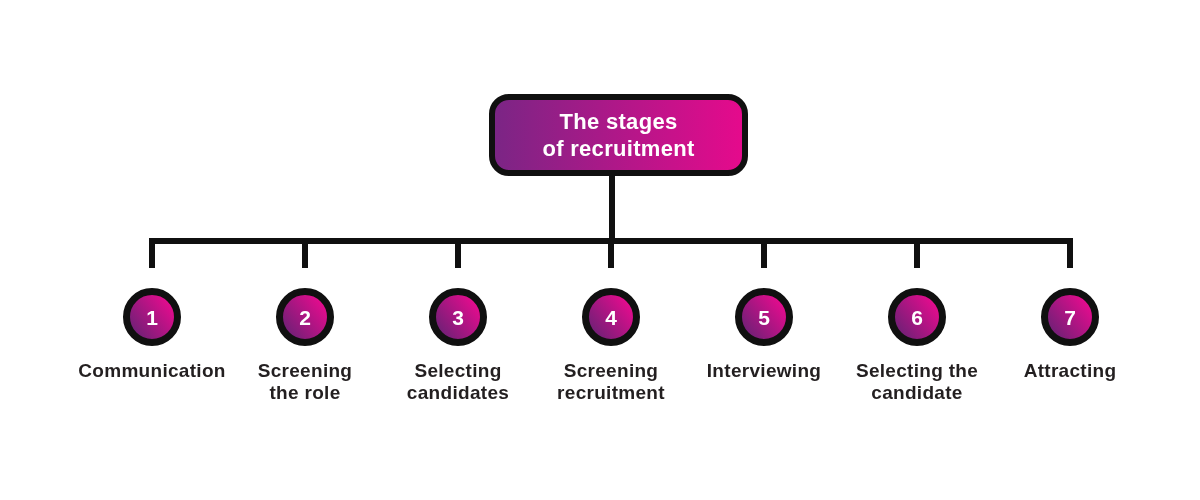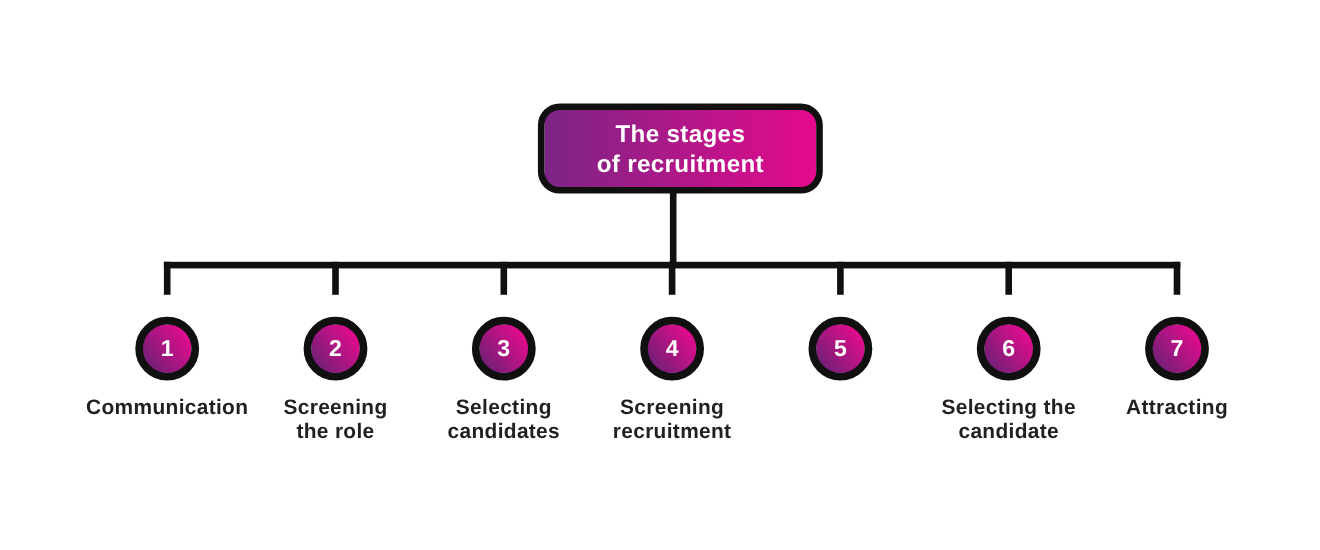--- a/index.html
+++ b/index.html
@@ -144,20 +144,21 @@
     </div>
     <div class="label">Screening
 recruitment</div>
   </div>
 
   <div class="stage" style="left:684px">
     <div class="drop"></div>
     <div class="circle">
       <span class="num">5</span>
     </div>
+    <div class="label">Interviewing</div>
   </div>
 
   <div class="stage" style="left:837px">
     <div class="drop"></div>
     <div class="circle">
       <span class="num">6</span>
     </div>
     <div class="label">Selecting the
 candidate</div>
   </div>

